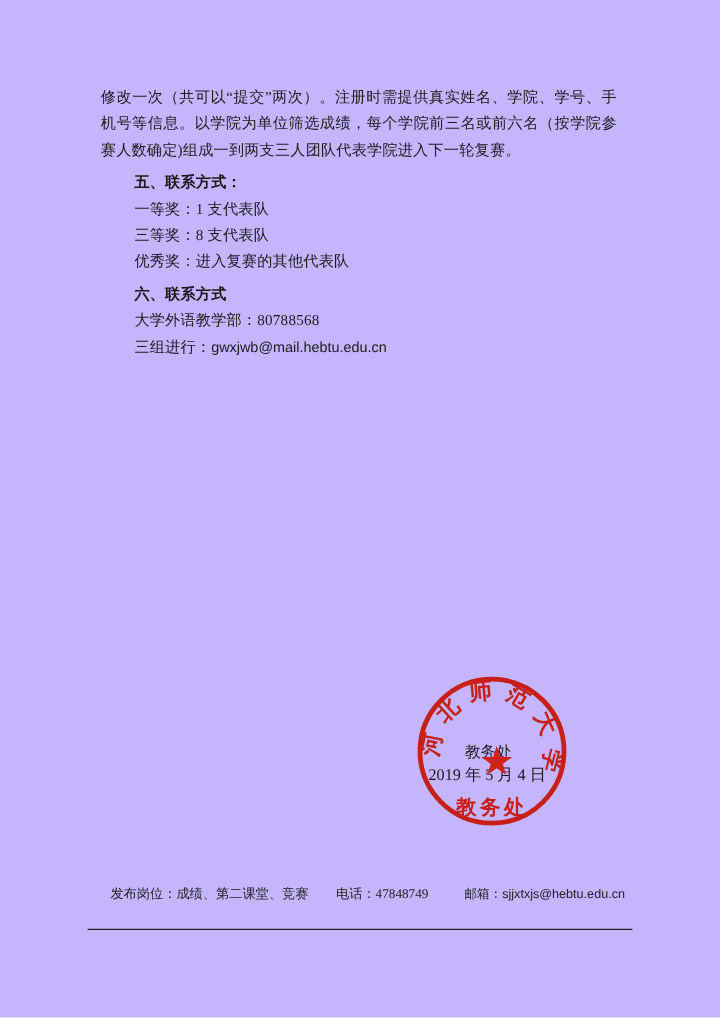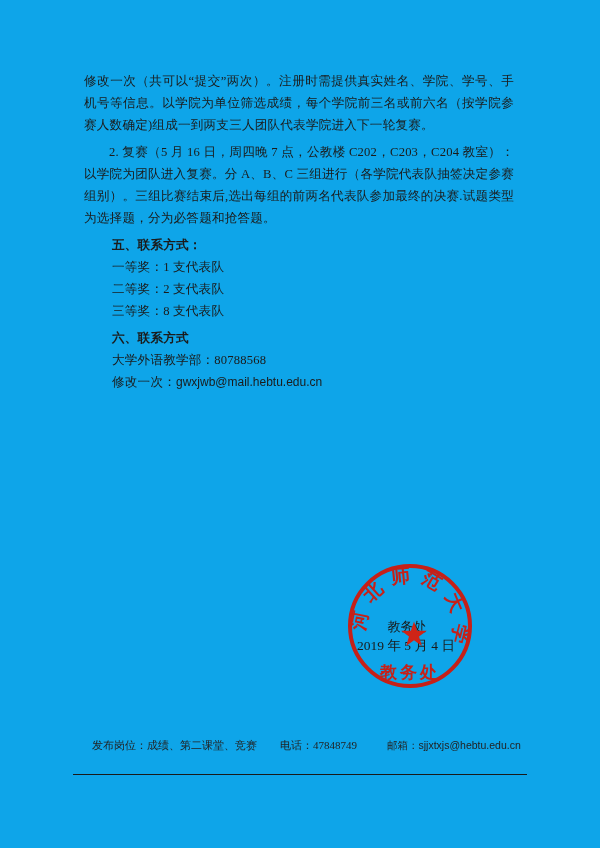--- a/index.html
+++ b/index.html
@@ -1,17 +1,17 @@
 <!DOCTYPE html>
 <html><head>
 <meta charset="utf-8">
 <style>
   html,body{margin:0;padding:0;background:#ffffff;}
   .page{
-    position:relative;width:600px;height:848px;background:#0ea5e9;overflow:hidden;
+    position:relative;width:600px;height:848px;background:#c4b5fd;overflow:hidden;
     font-family:"Liberation Serif",serif;color:#1b1b1b;
   }
   .content{
     position:absolute;left:84px;top:70px;width:430px;
     font-size:12.6px;line-height:22px;text-align:justify;
     letter-spacing:0.2px;
   }
   .para{margin:0 0 5px 0;}
   .ti{text-indent:25px;}
   .sec-block{margin:0 0 5px 0;}
@@ -26,33 +26,32 @@
   .f-phone{left:280px;}
   .f-mail{left:387px;font-family:Liberation Sans, sans-serif;font-size:10.5px;}
 </style>
 </head>
 <body>
 
 <div class="page">
 
   <div class="content">
     <p class="para">修改一次（共可以“提交”两次）。注册时需提供真实姓名、学院、学号、手机号等信息。以学院为单位筛选成绩，每个学院前三名或前六名（按学院参赛人数确定)组成一到两支三人团队代表学院进入下一轮复赛。</p>
-    <p class="para ti">2. 复赛（5 月 16 日，周四晚 7 点，公教楼 C202，C203，C204 教室）：以学院为团队进入复赛。分 A、B、C 三组进行（各学院代表队抽签决定参赛组别）。三组比赛结束后,选出每组的前两名代表队参加最终的决赛.试题类型为选择题，分为必答题和抢答题。</p>
 
     <div class="sec-block">
       <p class="sec-line bold">五、联系方式：</p>
       <p class="sec-line">一等奖：1 支代表队</p>
-      <p class="sec-line">二等奖：2 支代表队</p>
       <p class="sec-line">三等奖：8 支代表队</p>
+      <p class="sec-line">优秀奖：进入复赛的其他代表队</p>
     </div>
 
     <div class="sec-block">
       <p class="sec-line bold">六、联系方式</p>
       <p class="sec-line">大学外语教学部：80788568</p>
-      <p class="sec-line"><span>修改一次：</span><span class="mono">gwxjwb@mail.hebtu.edu.cn</span></p>
+      <p class="sec-line"><span>三组进行：</span><span class="mono">gwxjwb@mail.hebtu.edu.cn</span></p>
     </div>
   </div>
 
   <svg class="seal-svg" width="152" height="152" viewBox="338 554 152 152">
     <circle cx="410" cy="626" r="60" fill="none" stroke="#c62018" stroke-width="4"></circle>
     <path id="sealArc" d="M 368.7 641 A 44 44 0 1 1 451.3 641" fill="none"></path>
     <text font-size="19" fill="#c62018" letter-spacing="9" font-family="Liberation Serif, serif" font-weight="bold">
       <textPath href="#sealArc" startOffset="10">河北师范大学</textPath>
     </text>
     <text x="410" y="678" text-anchor="middle" font-size="17" fill="#c62018" letter-spacing="3" font-family="Liberation Serif, serif" font-weight="bold">教务处</text>

